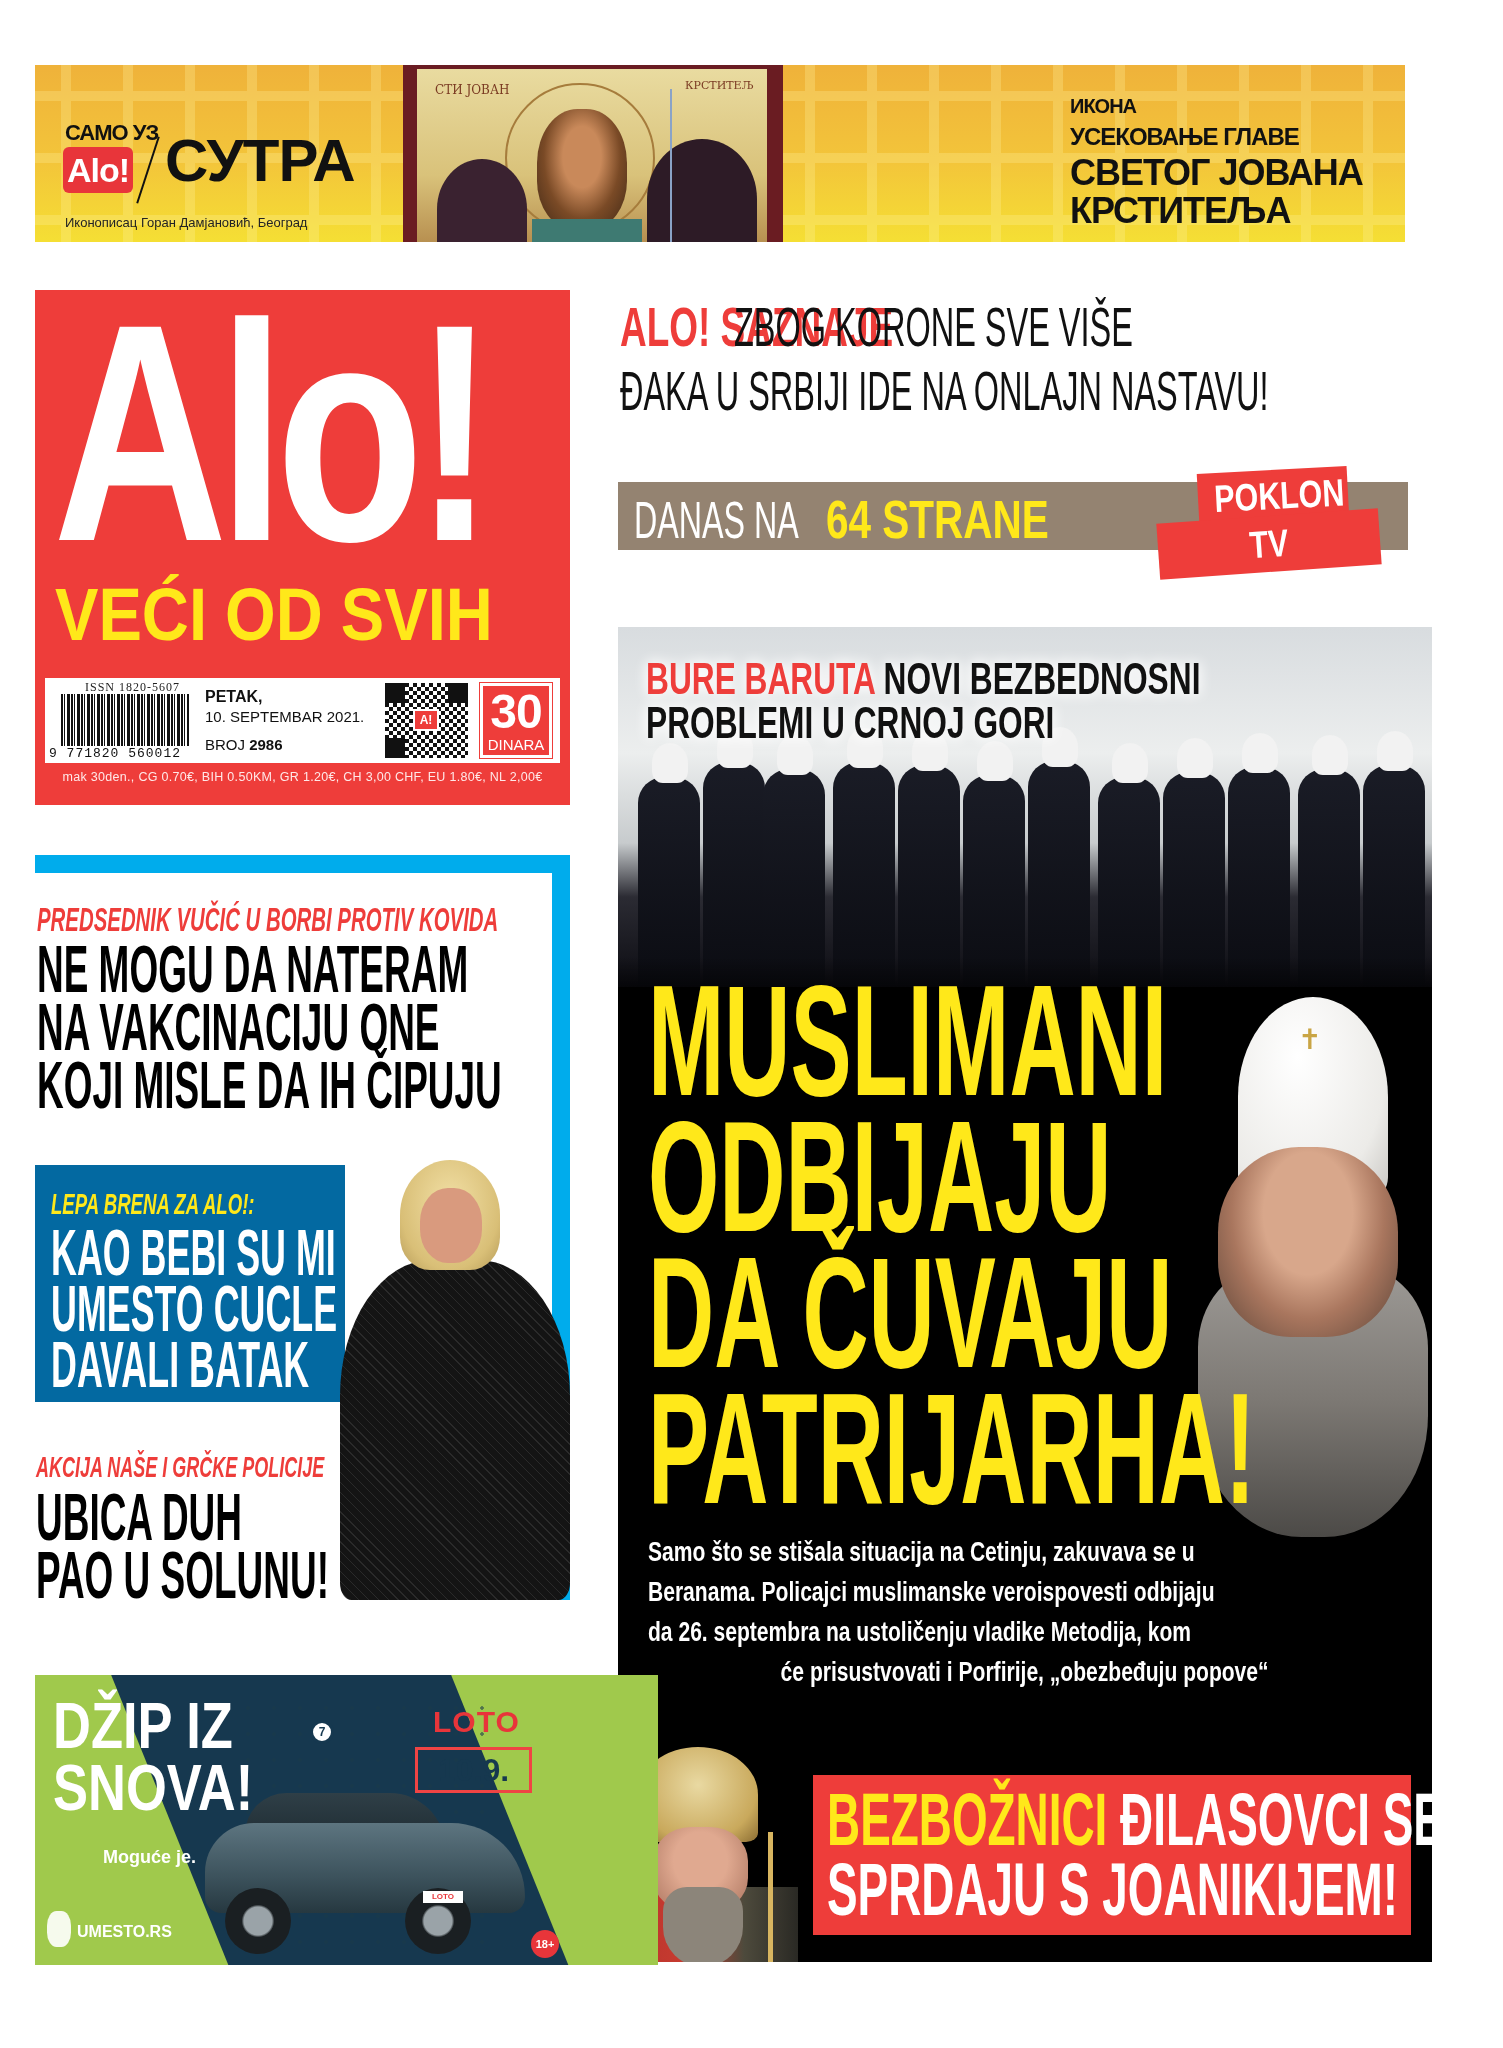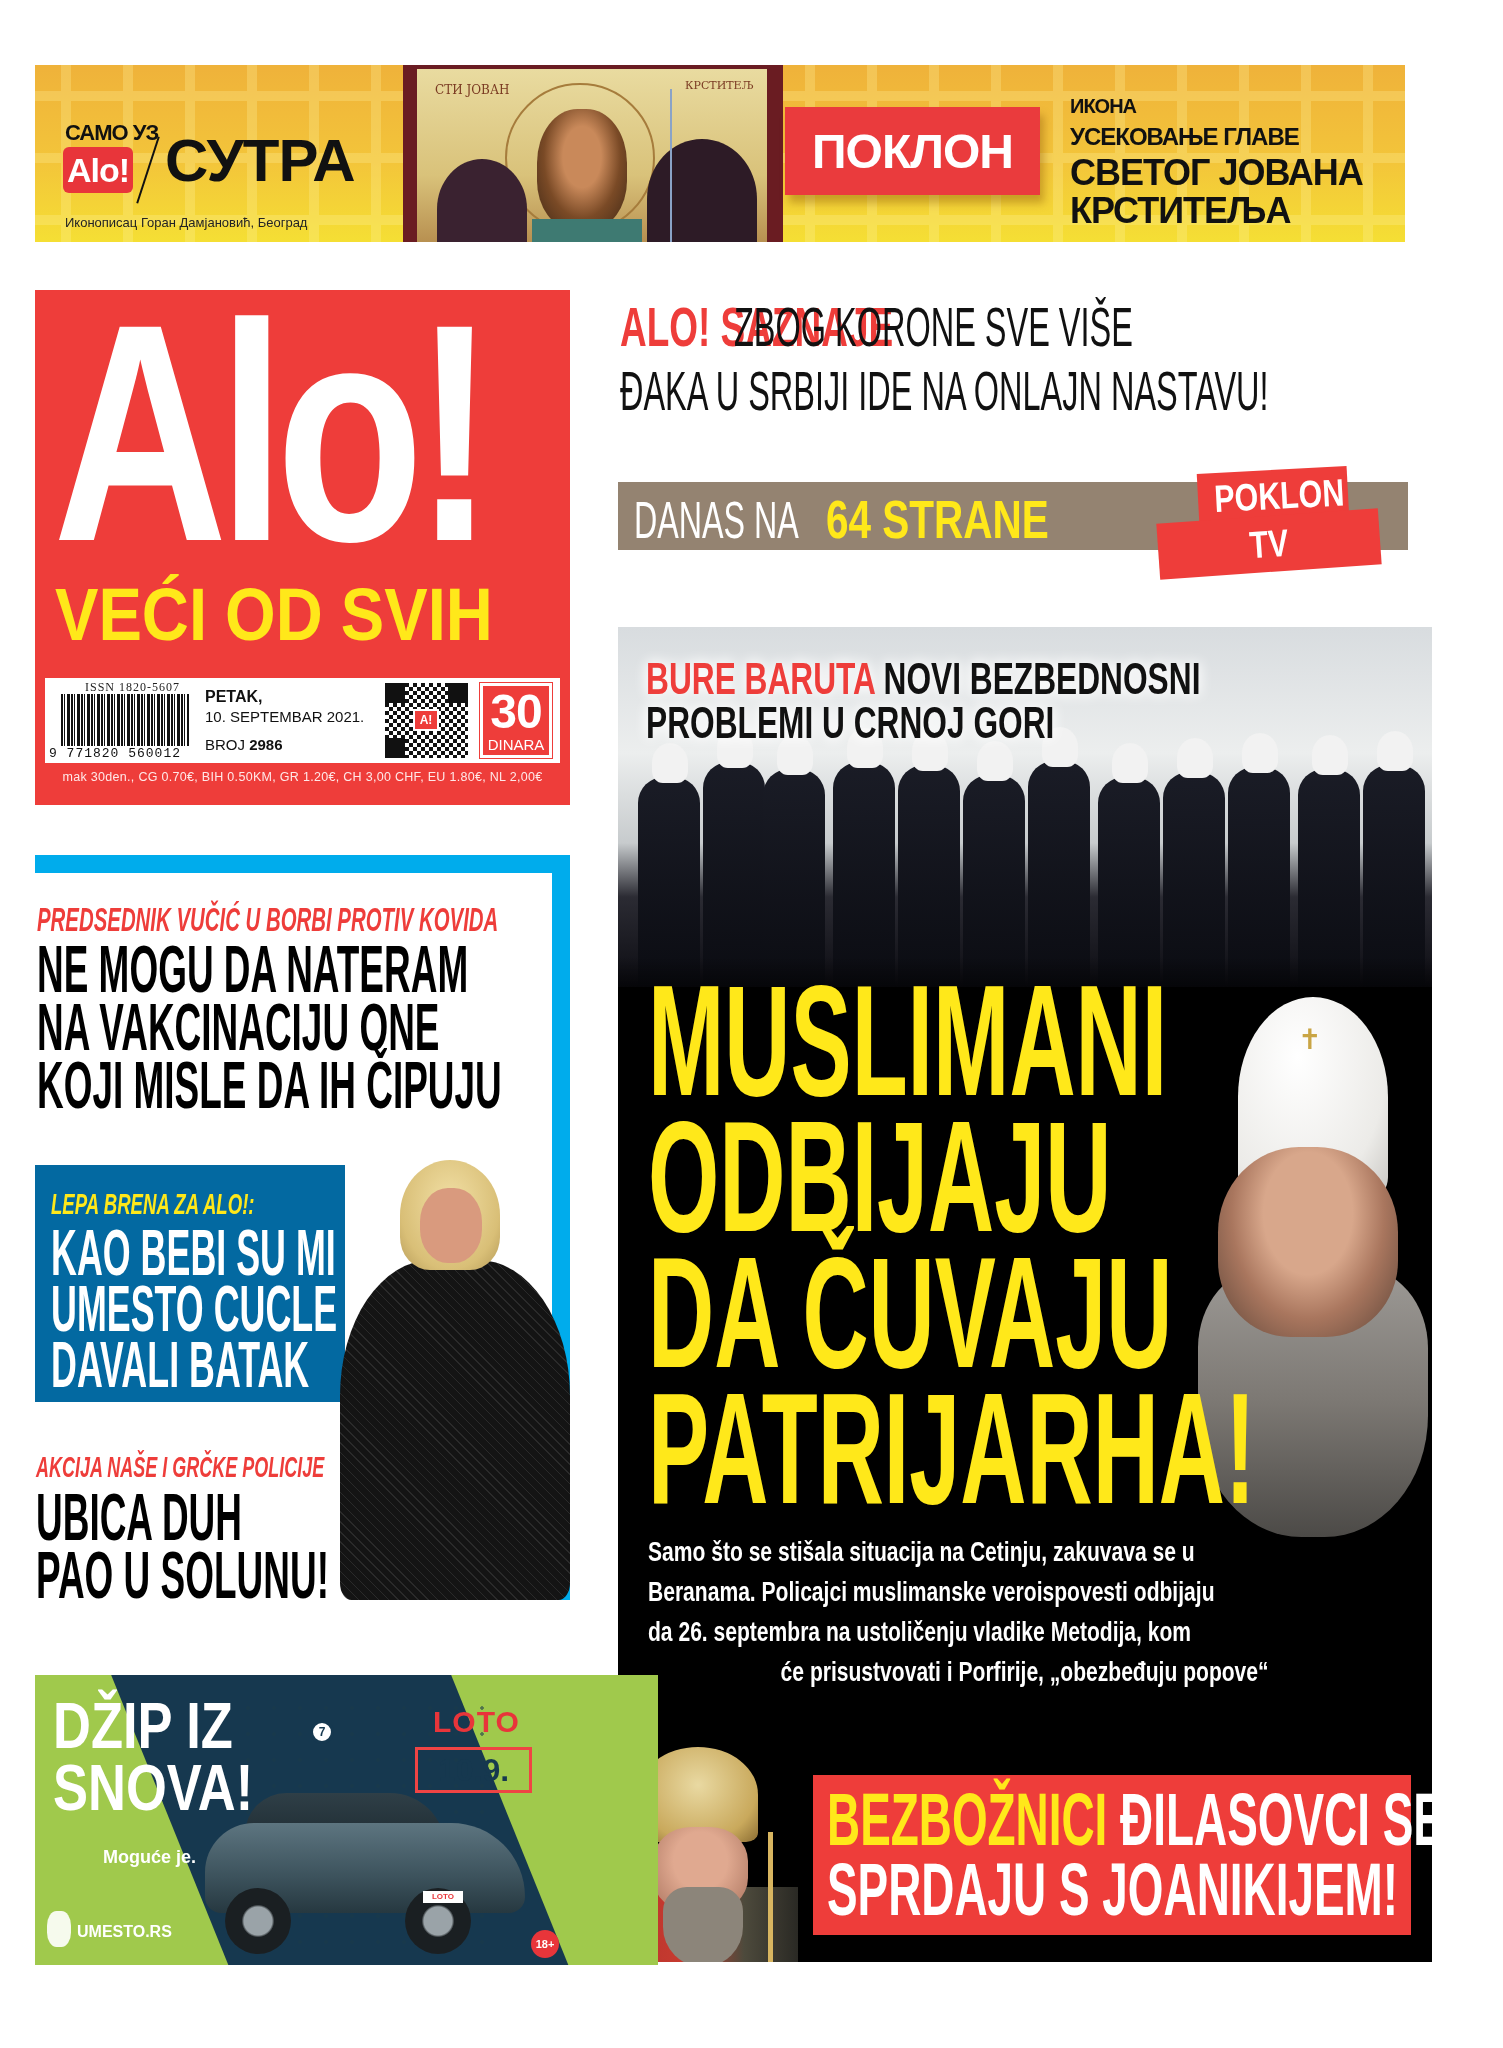--- a/index.html
+++ b/index.html
@@ -183,23 +183,20 @@
   <div id="icon-inner" class="abs">
     <div id="icon-halo" class="abs"></div>
     <div id="icon-wing-l" class="abs"></div>
     <div id="icon-wing-r" class="abs"></div>
     <div id="icon-face" class="abs"></div>
     <div id="icon-robe" class="abs"></div>
     <div id="icon-staff" class="abs"></div>
     <div id="icon-text-l" class="abs">СТИ ЈОВАН</div>
     <div id="icon-text-r" class="abs">КРСТИТЕЉ</div>
   </div>
-  <div id="poklon-tag" class="abs">
-    <div id="poklon-text" class="abs cond">ПОКЛОН</div>
-  </div>
   <div id="promo-ikona" class="abs cond">ИКОНА</div>
   <div id="promo-usek" class="abs cond">УСЕКОВАЊЕ ГЛАВЕ</div>
   <div id="promo-svetog" class="abs cond">СВЕТОГ ЈОВАНА</div>
   <div id="promo-krst" class="abs cond">КРСТИТЕЉА</div>
 </div>
 
 <div id="masthead" class="abs">
   <div id="logo-alo" class="abs">Alo!</div>
   <div id="logo-tagline" class="abs">VEĆI OD SVIH</div>
   <div id="info-strip" class="abs">

